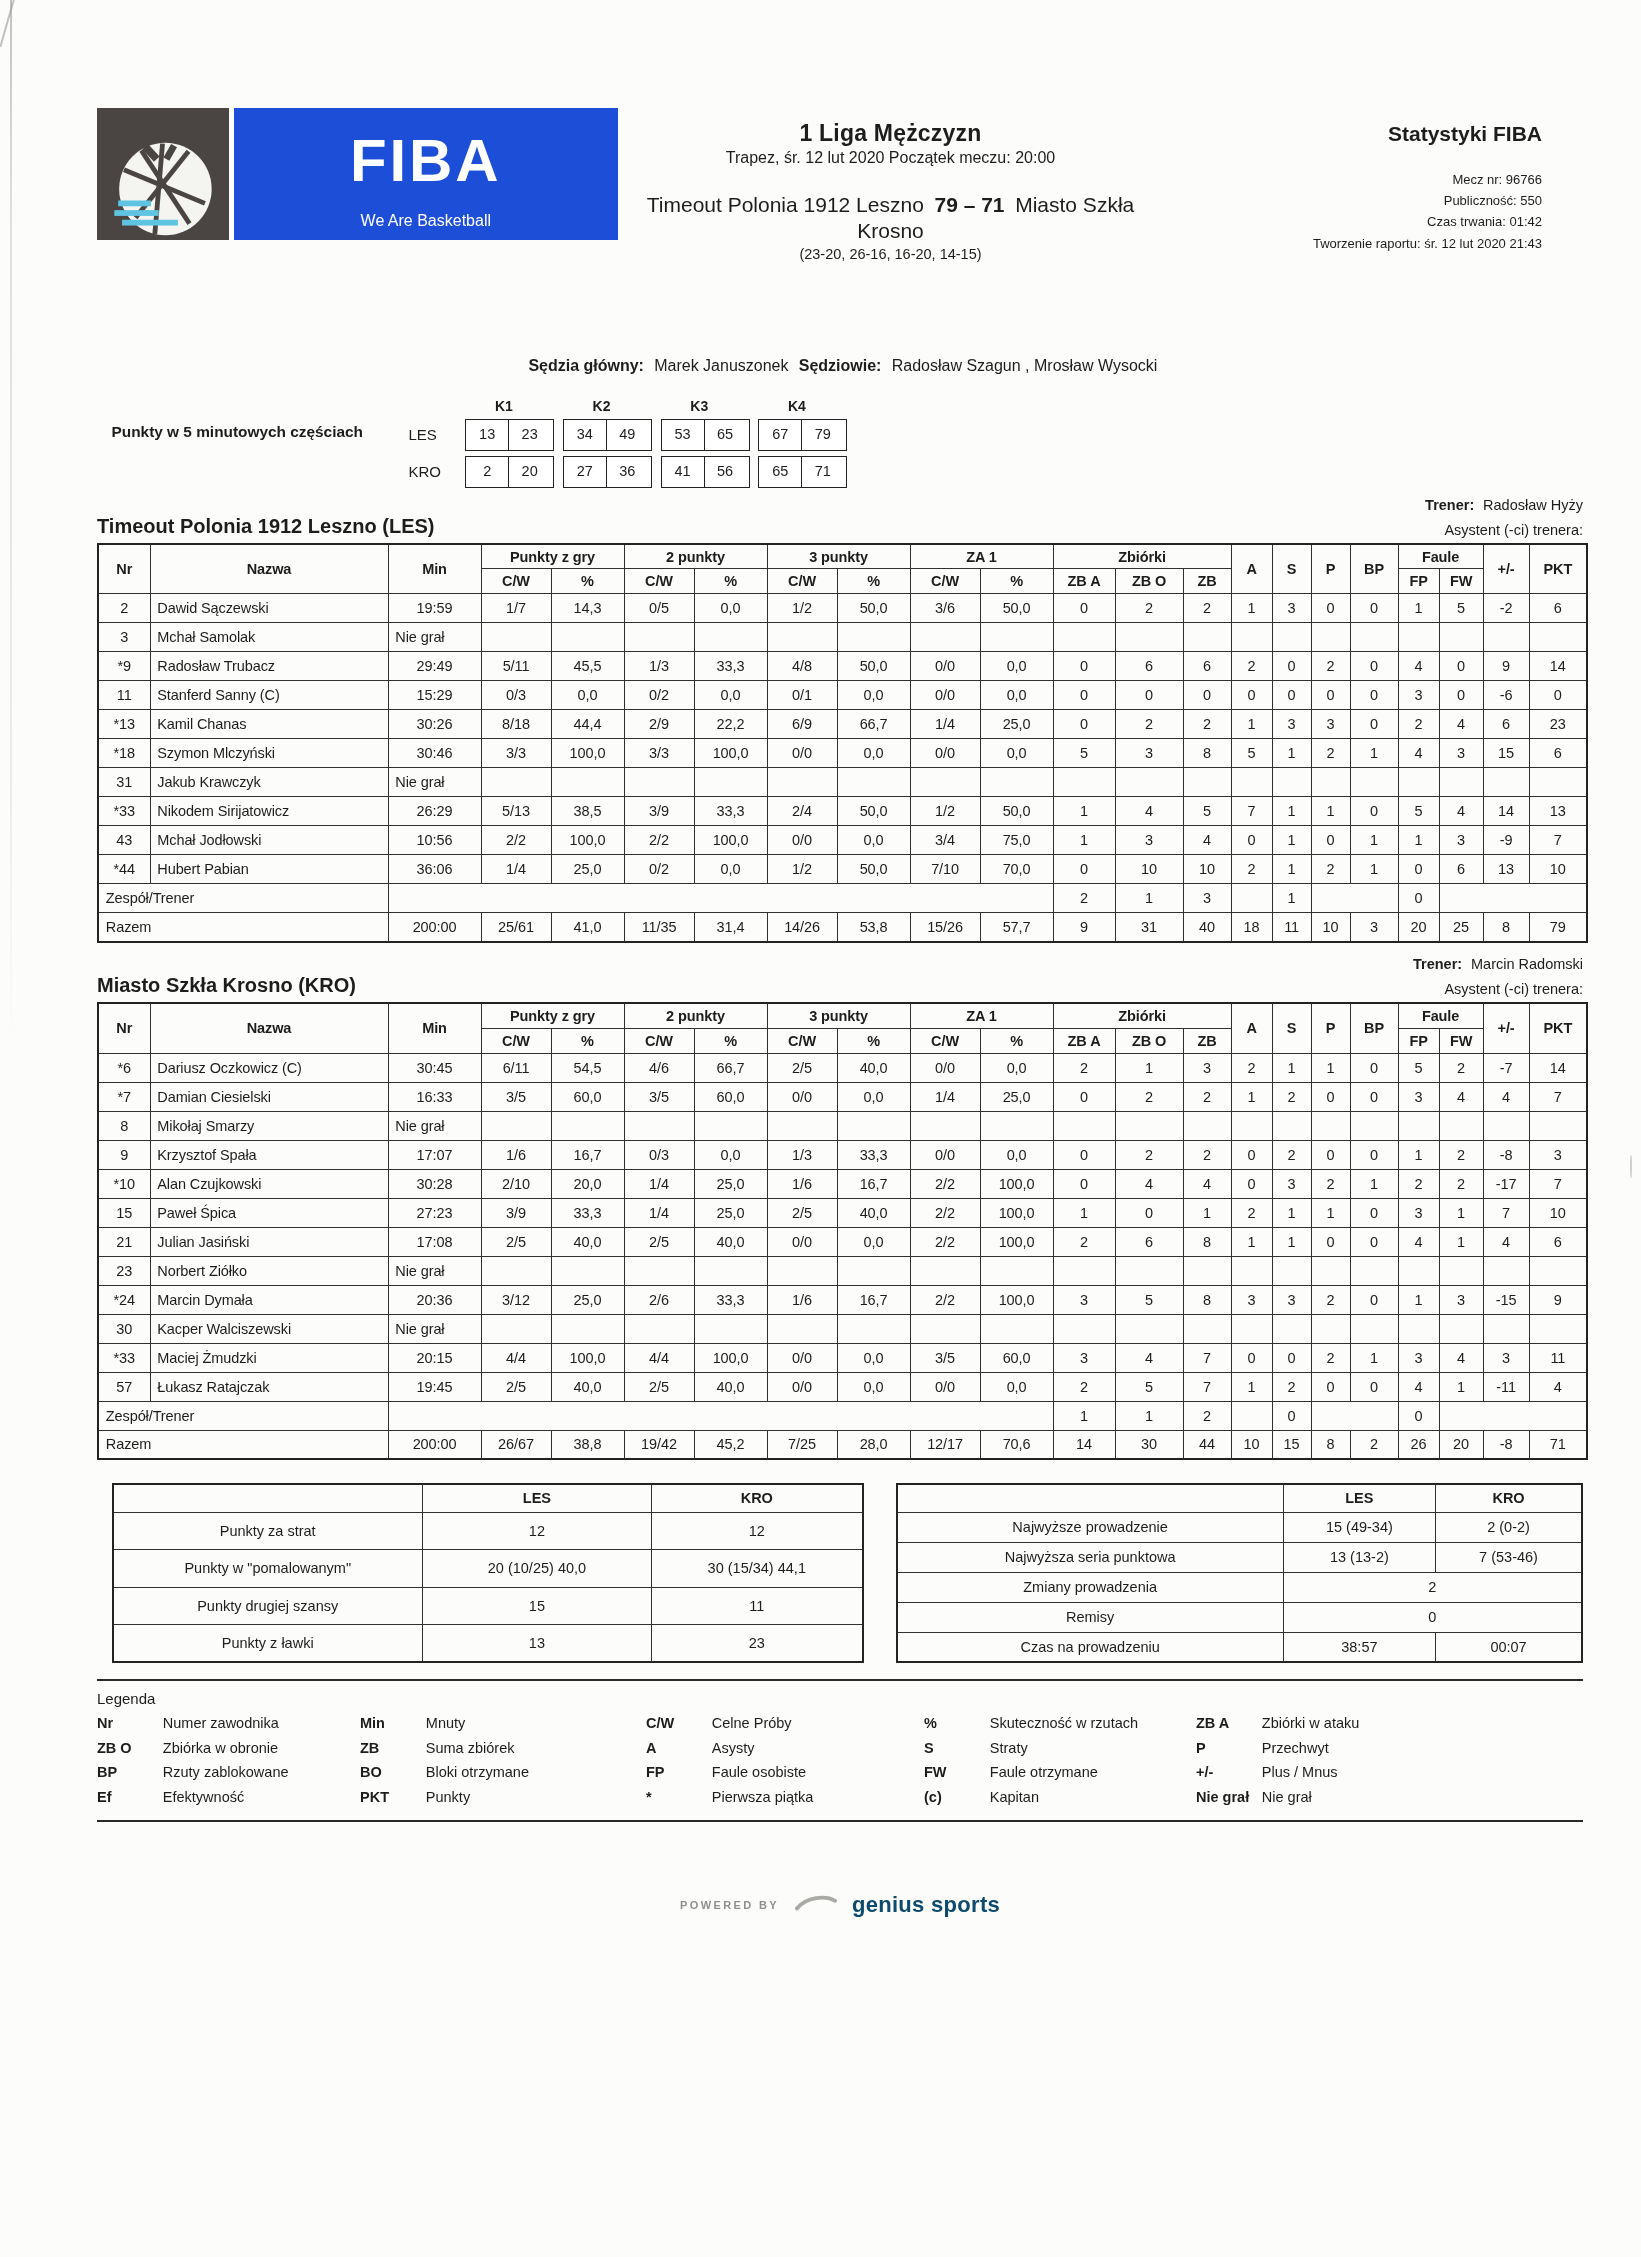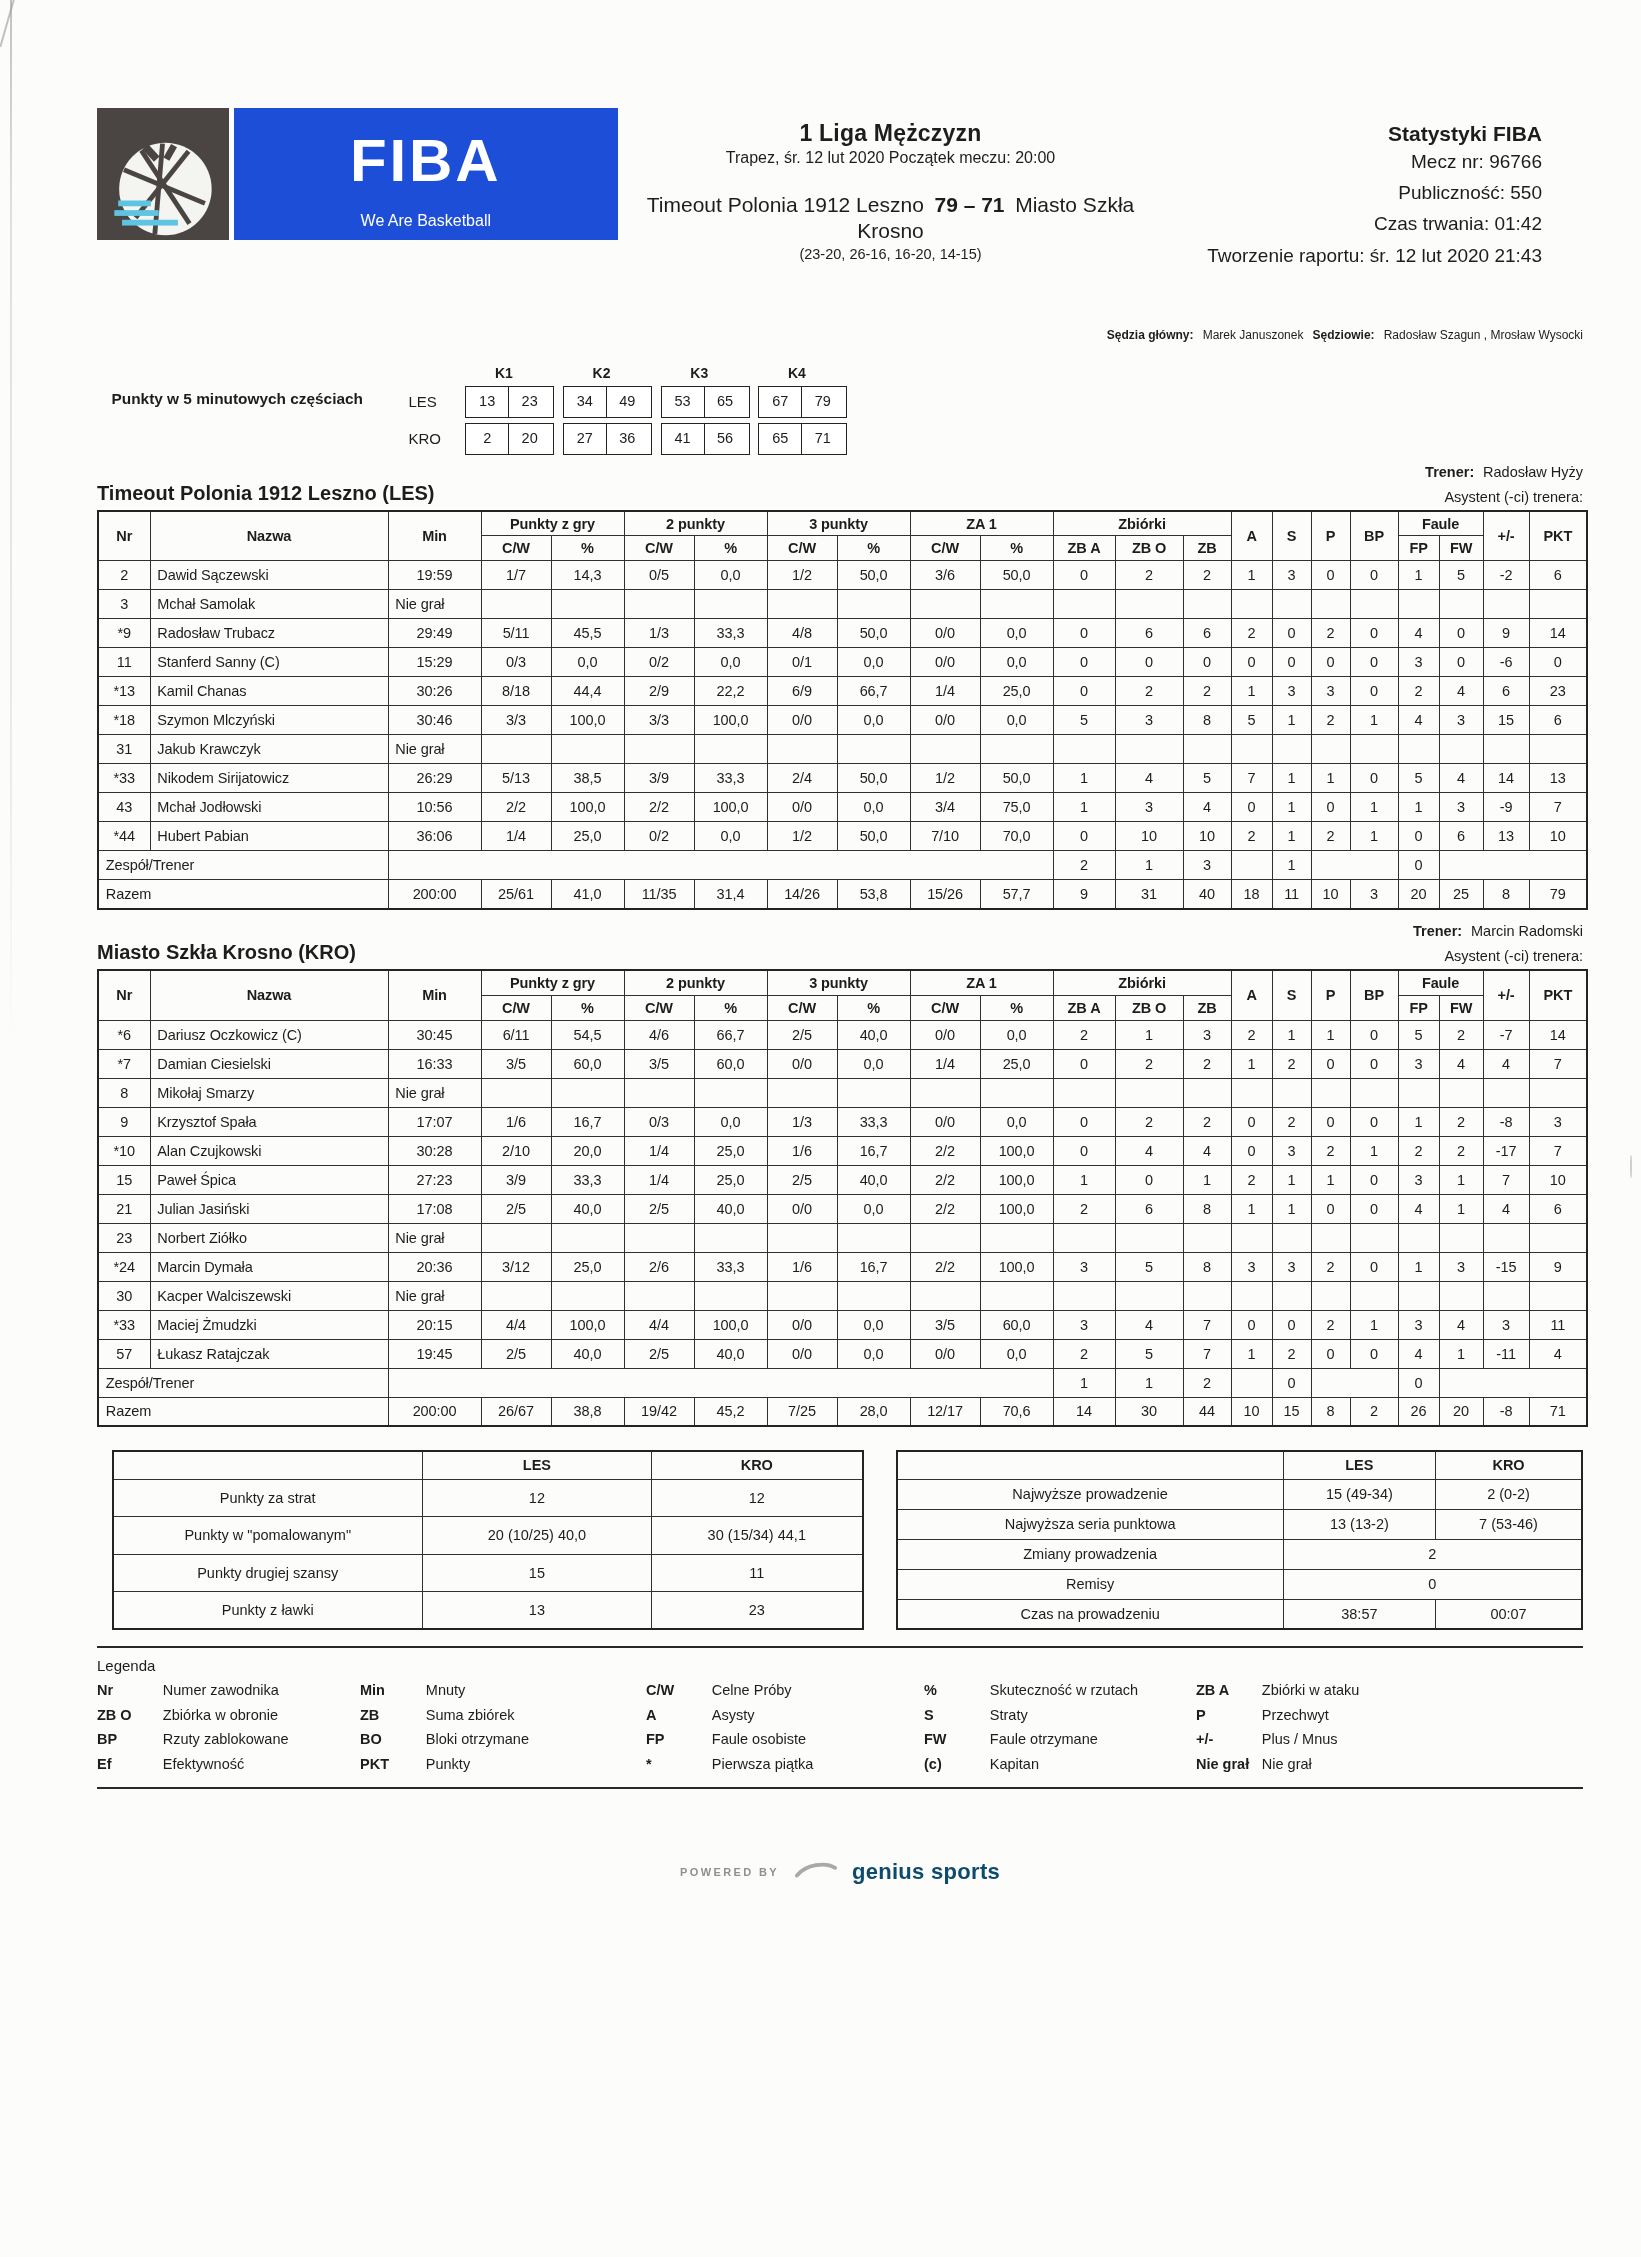--- a/index.html
+++ b/index.html
@@ -24,23 +24,23 @@
   .fiba-tag { height:32px; text-align:center; font-size:16px; line-height:25px; }
   .center-col { flex:1; text-align:center; padding-top:11.6px; }
   .league-title { font-size:23px; font-weight:bold; letter-spacing:0.2px; }
   .match-meta { font-size:16px; margin-top:2.9px; }
   .match-line { font-size:21px; margin-top:26px; }
   .match-line b { margin:0 4.8px; }
   .match-line2 { font-size:21px; margin-top:1.9px; }
   .qbreak { font-size:14.5px; margin-top:2.9px; }
   .right-col { width:425px; flex:none; text-align:right; padding:13.5px 41px 0 0; }
   .report-title { font-size:21px; font-weight:bold; }
-  .info-lines { font-size:19px; line-height:1.65; }
-
-  .officials { text-align:right; font-size:12px; }
+  .info-lines { margin-top:23px; font-size:13px; line-height:1.65; }
+
+  .officials { text-align:center; font-size:16px; margin-top:29px; }
   .officials b { margin-left:5.8px; }
   .officials span { margin-left:5.8px; }
 
   
   .quarters { display:flex; margin:23px 0 0 14.5px; }
   .q-label { width:297px; font-weight:bold; font-size:15.4px; padding-top:25px; flex:none; }
   .q-grid { display:grid; grid-template-columns:48px repeat(4,89px); column-gap:8.7px; row-gap:4.8px; align-items:center; }
   .q-k { font-weight:bold; font-size:14px; text-align:center; transform:translateX(-5.8px); }
   .q-team { font-size:15px; }
   .qbox { display:flex; border:1.9px solid #232323; background:#fff; }

